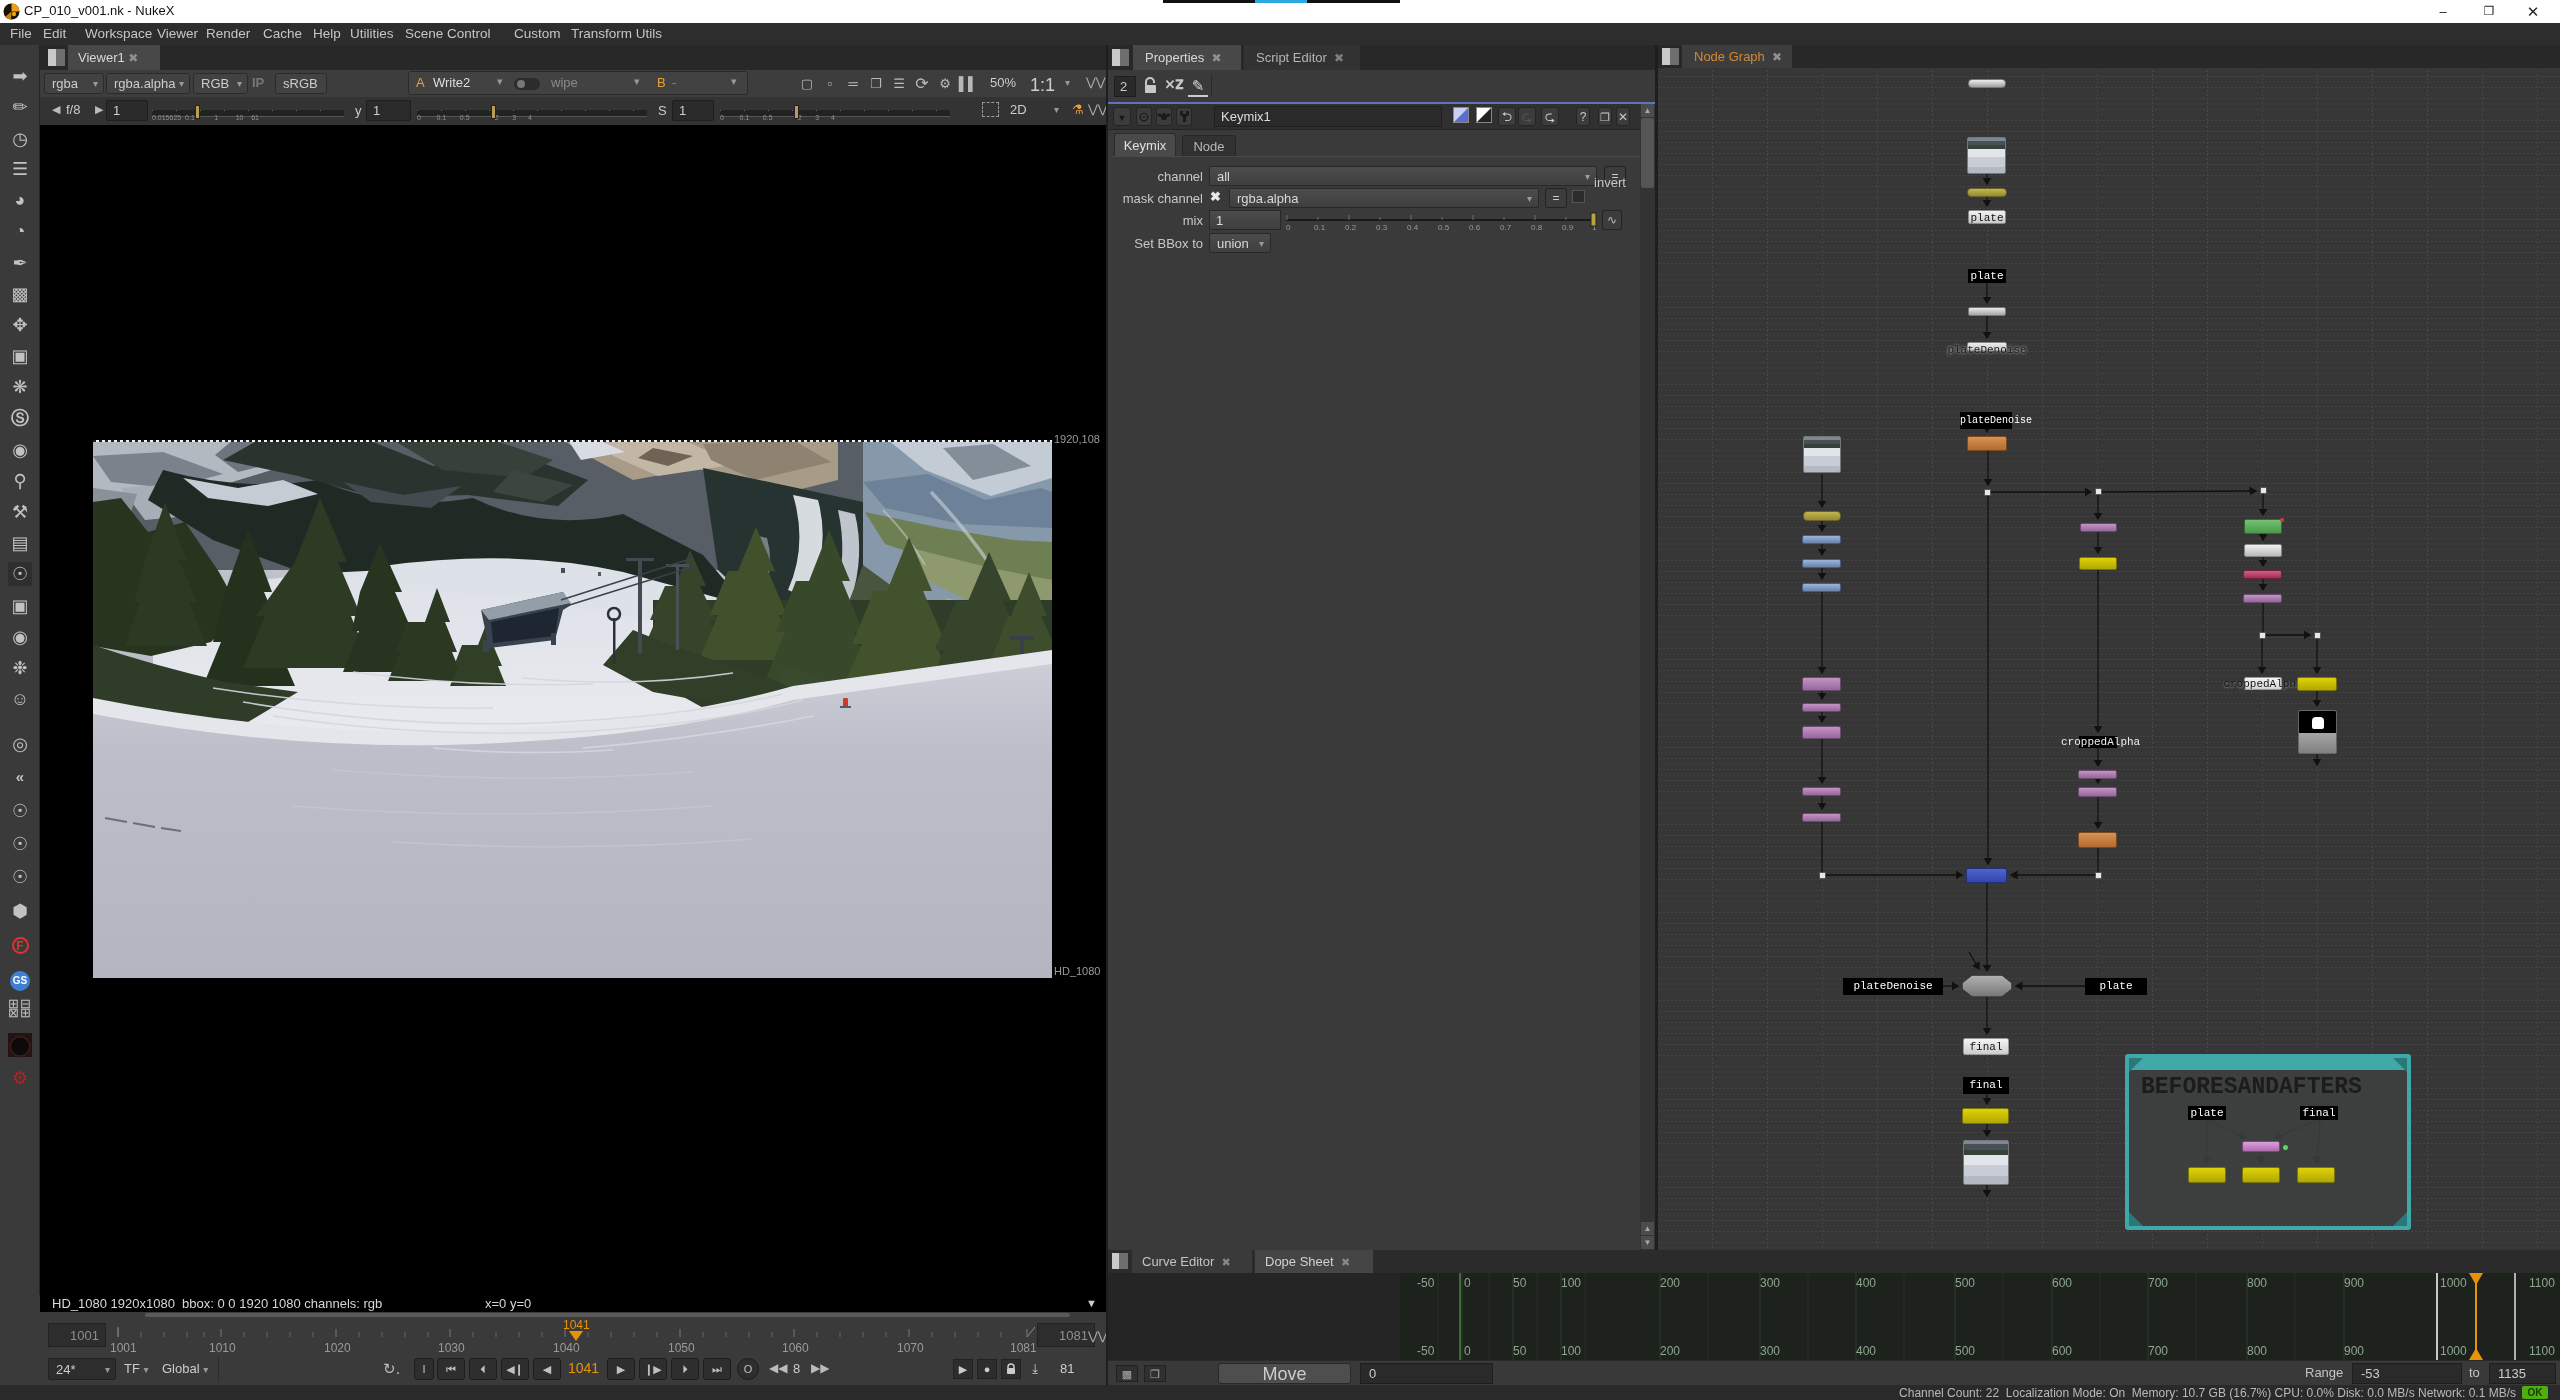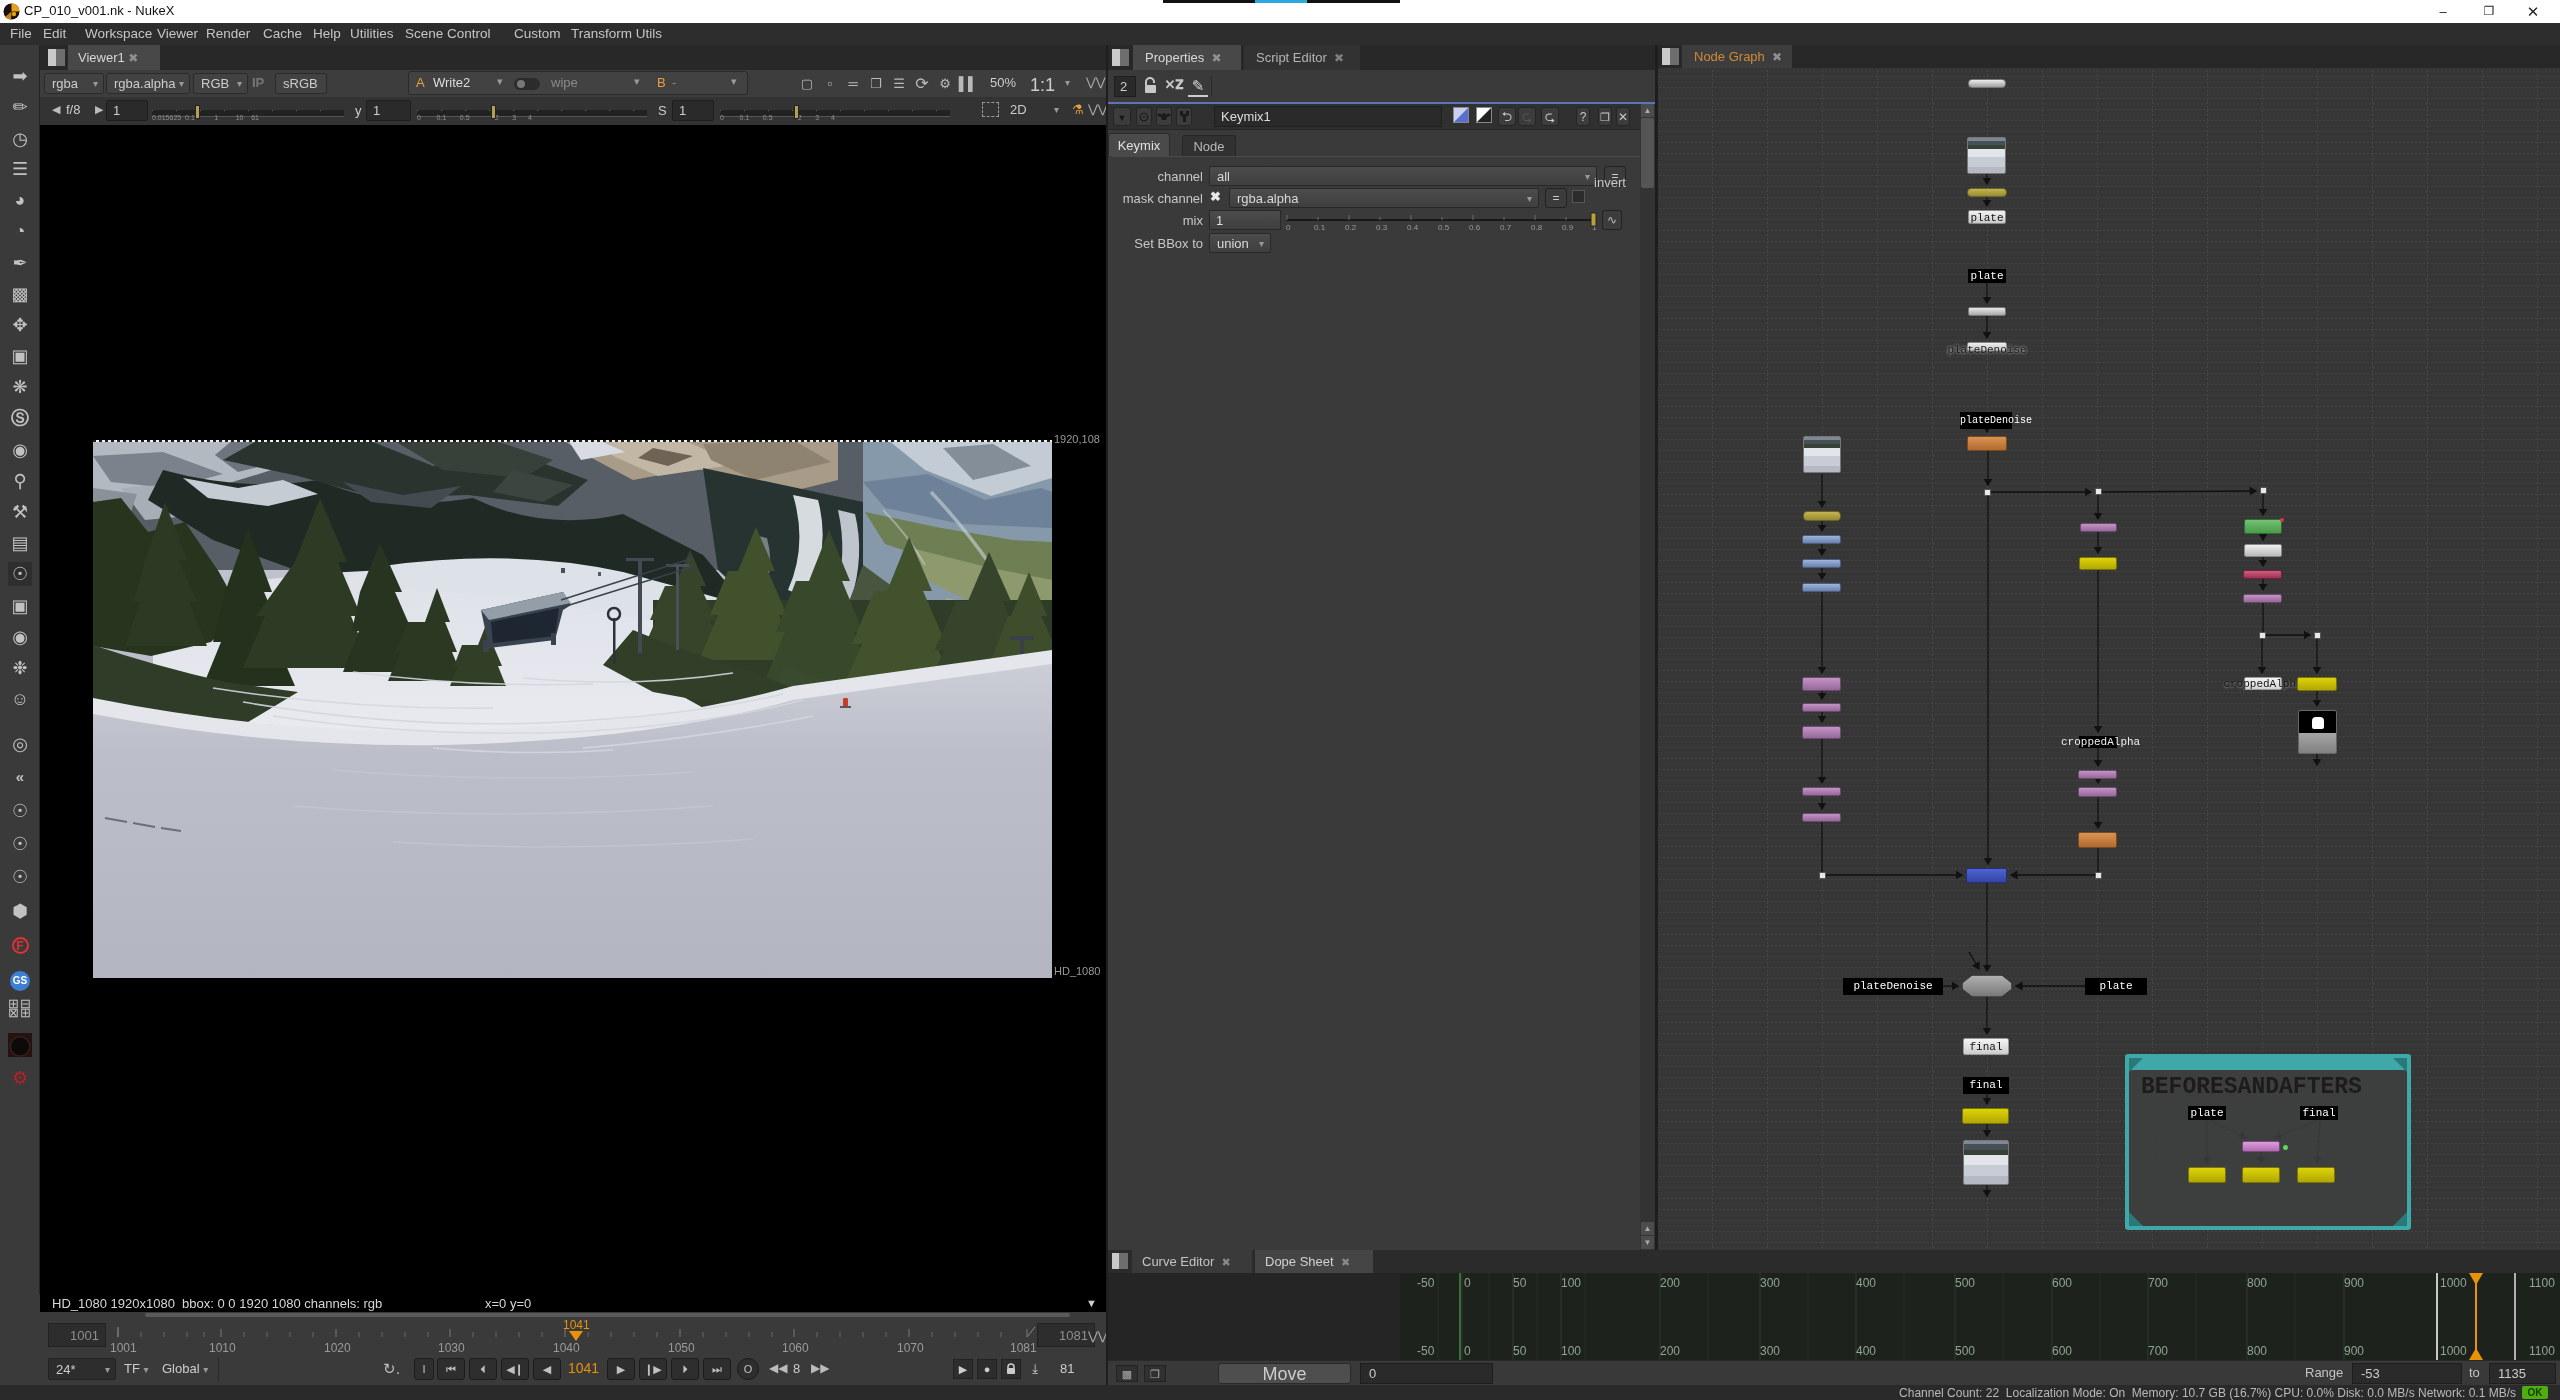--- a/index.html
+++ b/index.html
@@ -362,21 +362,21 @@
       <div class="abs" style="left:368px;top:3px;width:16px;height:16px;background:#fff;border:1px solid #888">
           <span class="abs" style="left:0;top:0;border-style:solid;border-width:0 0 14px 14px;border-color:transparent transparent #222 transparent"></span>
         </div>
       <div class="pbtn" style="left:390px;width:18px">⮌</div>
       <div class="pbtn" style="left:410px;width:18px;color:#555">⮎</div>
       <div class="pbtn" style="left:433px;width:18px">⮎</div>
       <div class="pbtn" style="left:468px;width:14px;font-size:12px">?</div>
       <div class="pbtn" style="left:490px;width:14px;font-size:11px">❐</div>
       <div class="pbtn" style="left:508px;width:14px;font-size:12px">✕</div>
     </div>
-    <div class="abs" style="left:0;top:88px;width:62px;height:23px;background:#4a4a4a;border:1px solid #2a2a2a;border-bottom:none;color:#e0e0e0;font-size:13px;text-align:center;line-height:23px;border-radius:3px 3px 0 0">Keymix</div>
+    <div class="abs" style="left:6px;top:88px;width:62px;height:23px;background:#4a4a4a;border:1px solid #2a2a2a;border-bottom:none;color:#e0e0e0;font-size:13px;text-align:center;line-height:23px;border-radius:3px 3px 0 0">Keymix</div>
     <div class="abs" style="left:74px;top:90px;width:54px;height:21px;background:#313131;border:1px solid #262626;border-bottom:none;color:#b8b8b8;font-size:13px;text-align:center;line-height:21px;border-radius:3px 3px 0 0">Node</div>
     <div class="abs" style="left:4px;top:111px;width:528px;height:150px;border-top:1px solid #4a4a4a"></div>
     <div class="plabel" style="left:0px;top:124px;width:95px">channel</div>
     <div class="pdrop" style="left:101px;top:121px;width:388px">all</div>
     <div class="peq" style="left:496px;top:121px">=</div>
     <div class="plabel" style="left:0px;top:146px;width:95px">mask channel</div>
     <div class="abs" style="left:102px;top:144px;width:15px;height:15px;color:#e8e8e8;font-size:13px;font-weight:bold">✖</div>
     <div class="pdrop" style="left:121px;top:143px;width:310px">rgba.alpha</div>
     <div class="peq" style="left:437px;top:143px">=</div>
     <div class="abs" style="left:464px;top:145px;width:13px;height:13px;background:#2c2c2c;border:1px solid #555"></div>

